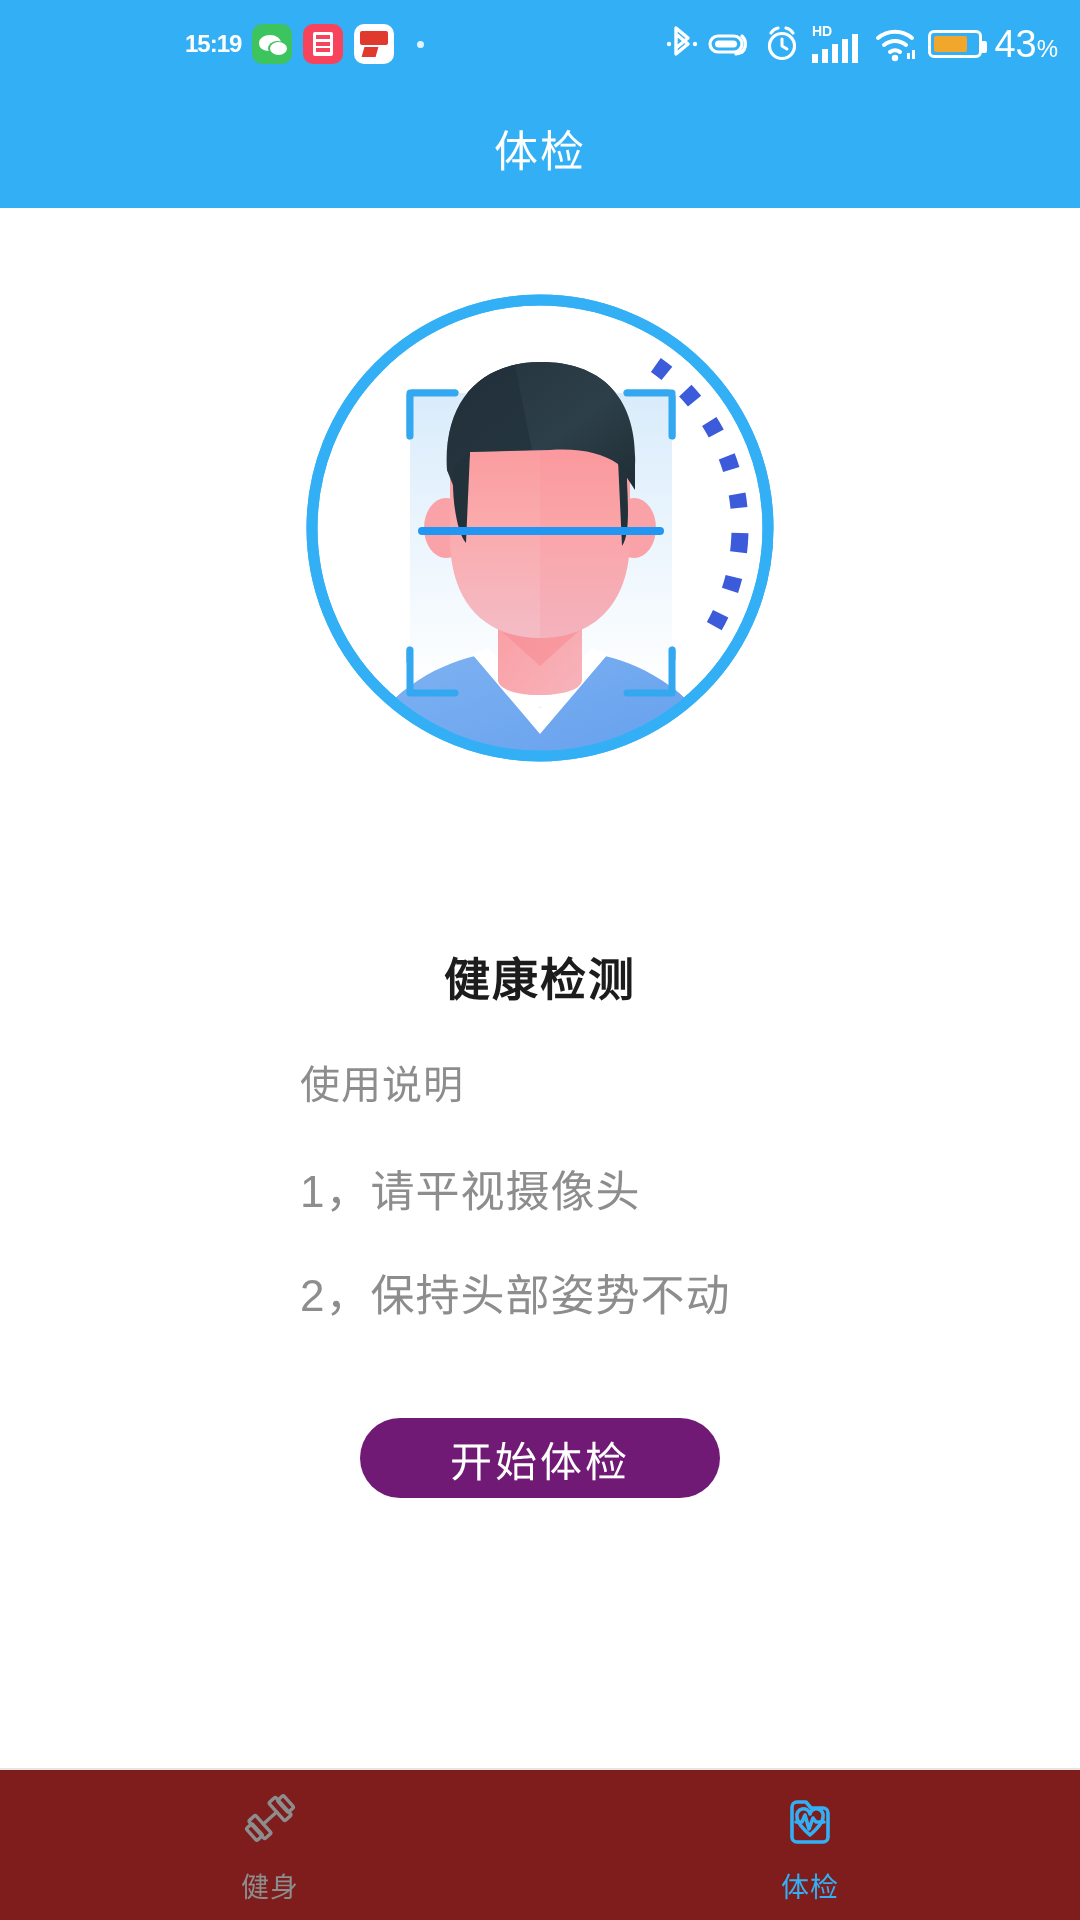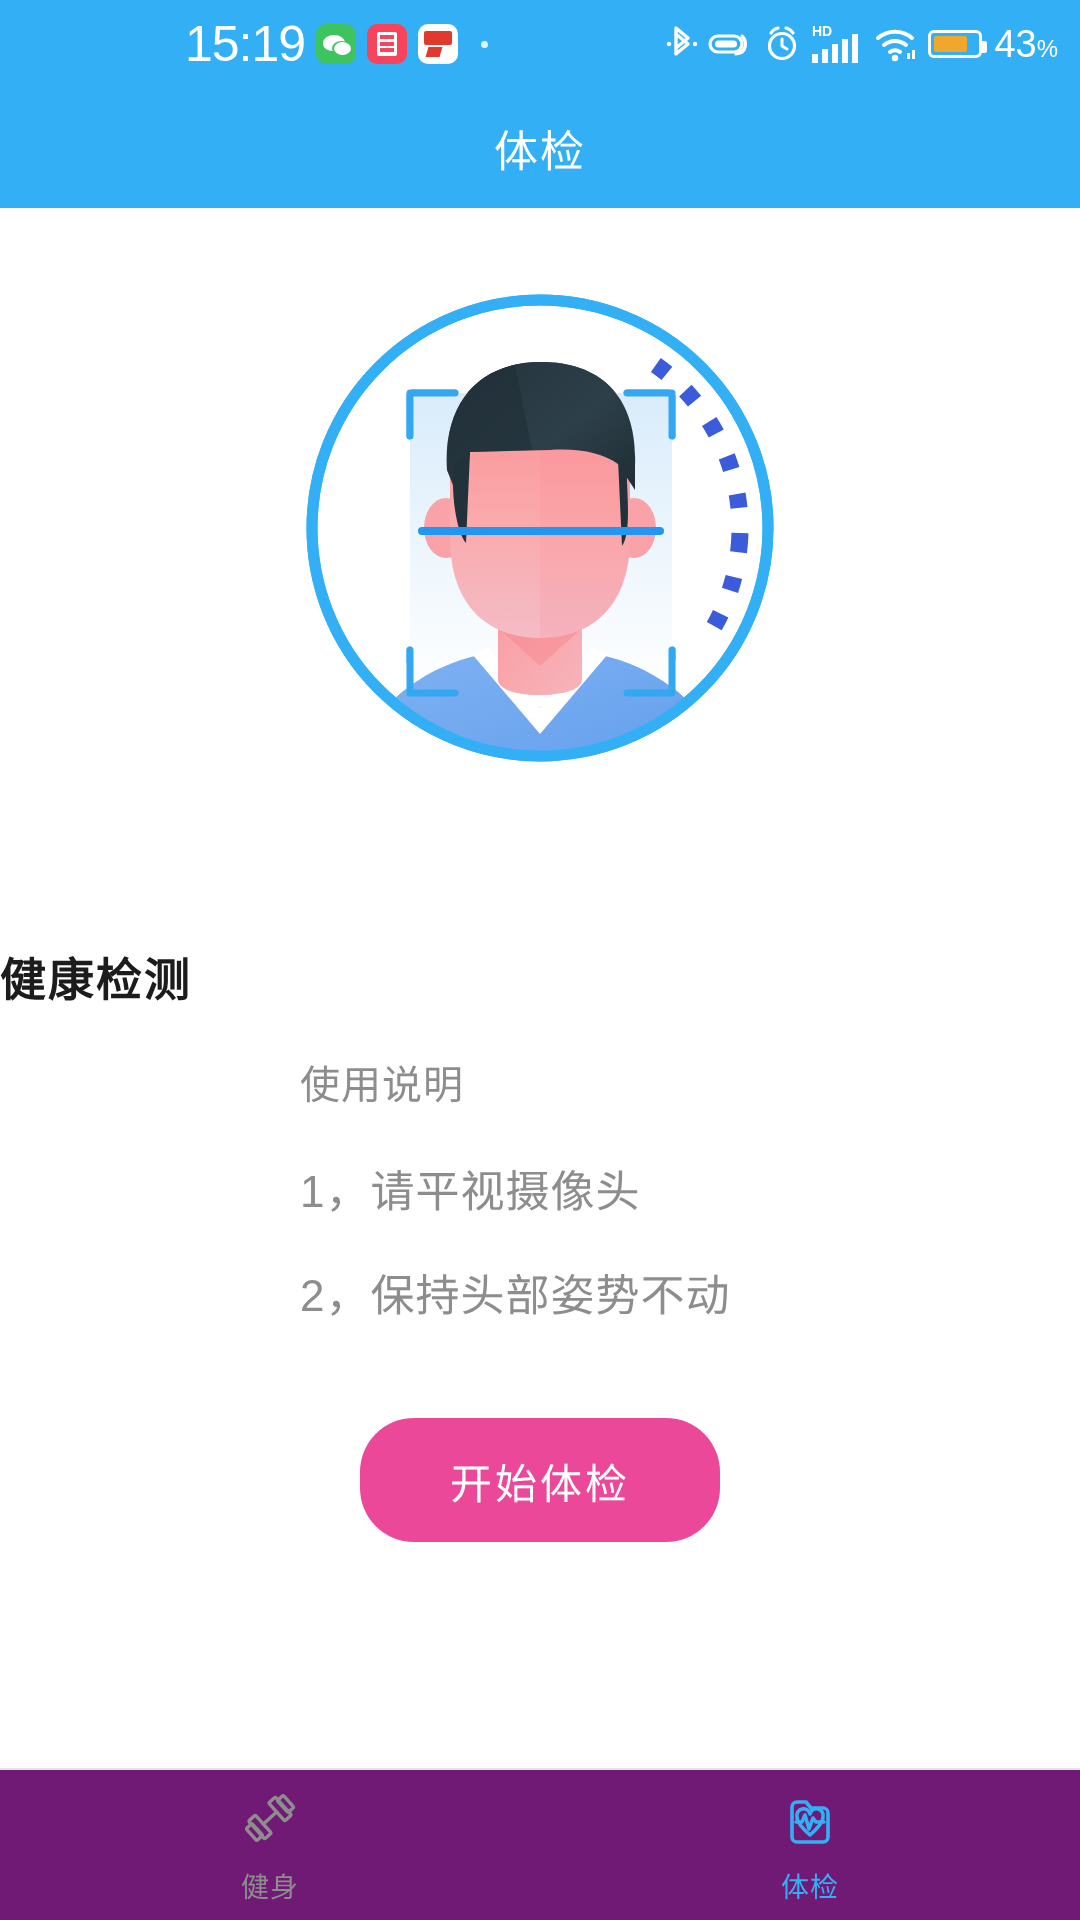--- a/index.html
+++ b/index.html
@@ -14,21 +14,21 @@
   
   .statusbar{
     position:absolute; top:0; left:0; width:1080px; height:88px;
     background:#33b0f5; display:flex; align-items:center;
   }
   .sb-left{
     position:absolute; left:185px; top:0; height:88px;
     display:flex; align-items:center; gap:11px;
   }
   .sb-time{
-    color:#ffffff; font-size:50px; font-weight:400;
+    color:#ffffff; font-size:24px; font-weight:700;
     letter-spacing:-1px; line-height:1;
   }
   .appicon{ width:40px; height:40px; border-radius:10px; position:relative; display:block; }
   .ai-wechat{ background:#3ec45f; }
   .ai-wechat::before{
     content:""; position:absolute; left:7px; top:11px;
     width:22px; height:16px; background:#fff; border-radius:50% 50% 45% 45%;
   }
   .ai-wechat::after{
     content:""; position:absolute; left:18px; top:18px;
@@ -98,47 +98,47 @@
 
   
   .hero{
     position:absolute; left:50%; top:30px; transform:translateX(-50%);
     width:580px; height:580px;
   }
 
   
   .main-title{
     position:absolute; top:735px; left:0; width:1080px;
-    font-size:46px; font-weight:bold; color:#1c1c1c;
+    text-align:center; font-size:46px; font-weight:bold; color:#1c1c1c;
     letter-spacing:2px;
   }
   .instr-block{
     position:absolute; top:845px; left:300px; width:600px;
   }
   .instr-head{
     font-size:40px; color:#8d8d8d; margin-bottom:45px; letter-spacing:1px;
   }
   .instr-item{
     font-size:44px; color:#8d8d8d; margin-bottom:40px; letter-spacing:1px;
   }
 
   
   .cta{
     position:absolute; top:1210px; left:50%; transform:translateX(-50%);
-    width:360px; height:124px; border-radius:54px;
-    background:#ec4899; border:none; cursor:pointer;
+    width:360px; height:80px; border-radius:54px;
+    background:#701a75; border:none; cursor:pointer;
     color:#ffffff; font-size:42px; letter-spacing:3px;
     font-family:"Liberation Sans","DejaVu Sans",sans-serif;
     display:flex; align-items:center; justify-content:center;
   }
 
   
   .tabbar{
     position:absolute; bottom:0; left:0; width:1080px; height:152px;
-    background:#701a75; border-top:2px solid #e4e4e4;
+    background:#7f1d1d; border-top:2px solid #e4e4e4;
     display:flex;
   }
   .tab{
     flex:1; display:flex; flex-direction:column;
     align-items:center; justify-content:center; gap:14px; cursor:pointer;
   }
   .tab-icon{ width:66px; height:66px; display:flex; align-items:center; justify-content:center; }
   .tab-label{ font-size:28px; letter-spacing:1px; }
   .tab-inactive .tab-label{ color:#8d8d8d; }
   .tab-active .tab-label{ color:#33b0f5; }

